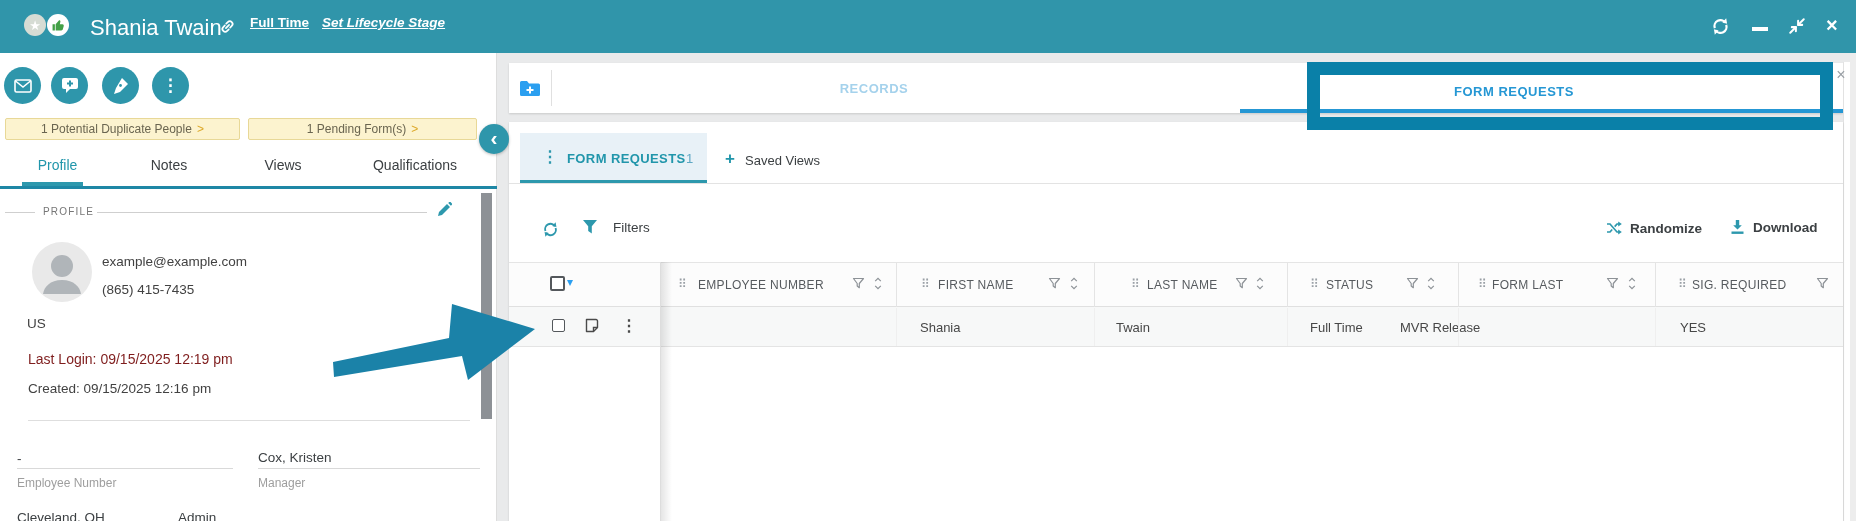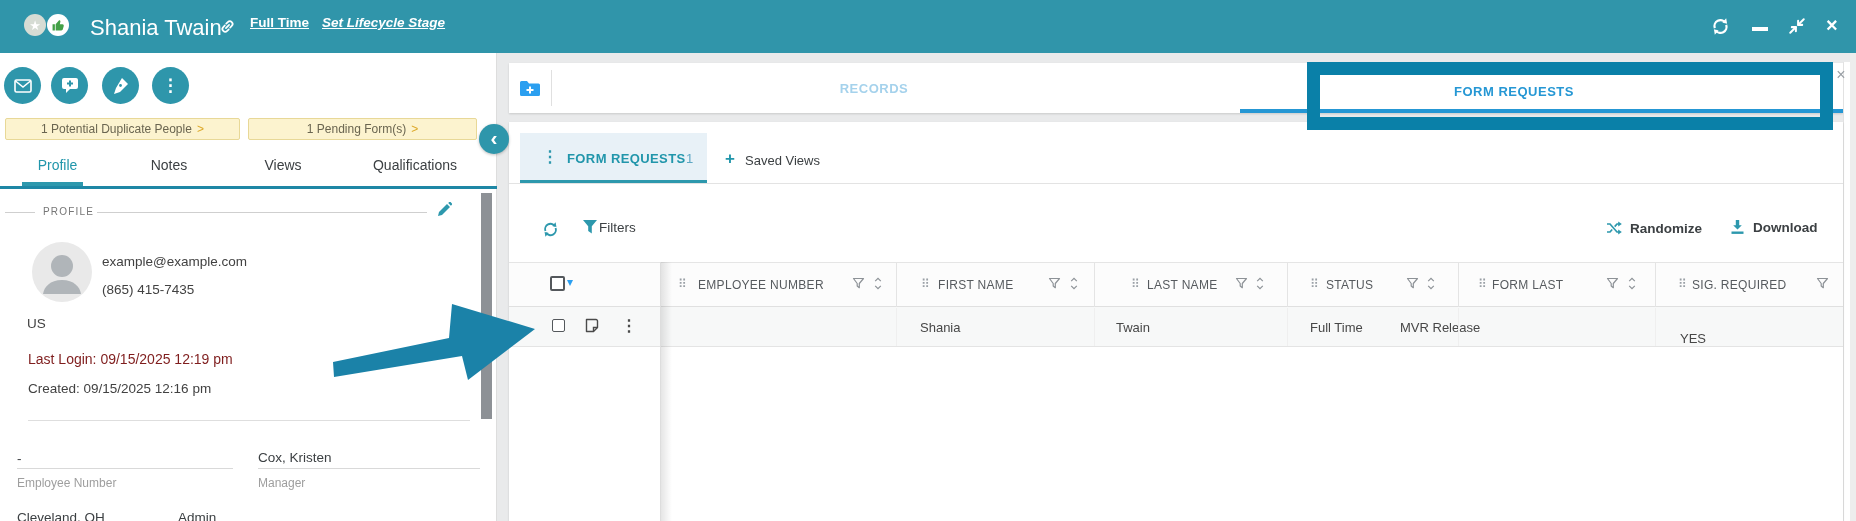--- a/index.html
+++ b/index.html
@@ -196,21 +196,21 @@
     <div class="abs" style="left:0;top:61px;width:1334px;height:1px;background:#e3e3e3;"></div>
 
     <svg class="abs" style="left:33px;top:99px;" width="17" height="17" viewBox="0 0 17 17">
         <g stroke="#2d98ad" stroke-width="1.9" fill="none">
           <path d="M3.4 10 a5.4 5.4 0 0 1 9.5-4.9"></path>
           <path d="M13.6 7 a5.4 5.4 0 0 1 -9.5 4.9"></path>
         </g>
         <polygon points="13.6,1.2 14.4,6 10.2,5" fill="#2d98ad"></polygon>
         <polygon points="3.4,15.8 2.6,11 6.8,12" fill="#2d98ad"></polygon>
       </svg>
-    <div class="abs" style="left:74px;top:98px;display:flex;align-items:flex-end;gap:2px;">
+    <div class="abs" style="left:74px;top:98px;display:flex;align-items:flex-end;gap:16px;">
       <svg width="14" height="15" viewBox="0 0 14 15">
           <path fill="#2d98ad" d="M0 0 h14 l-5.2 6.2 V13.5 L5.2 11 V6.2 z"></path>
         </svg>
       <span class="tool-label">Filters</span>
     </div>
     <div class="abs" style="left:1097px;top:98px;display:flex;align-items:center;gap:8px;">
       <svg width="16" height="16" viewBox="0 0 16 16">
           <g stroke="#2d98ad" stroke-width="1.7" fill="none">
             <path d="M1 4 h3 l7 8 h2"></path>
             <path d="M1 12 h3 l2.2-2.5"></path>
@@ -311,21 +311,21 @@
   <svg class="abs" style="left:585px;top:318px;" width="14" height="15" viewBox="0 0 14 15">
       <path d="M1.5 1.5 h9.5 a1.5 1.5 0 0 1 1.5 1.5 v6.5 l-4 4 H1.5 z" fill="none" stroke="#4a4a4a" stroke-width="1.4" stroke-linejoin="round"></path>
       <path d="M8.5 13.2 V9.5 h3.7" fill="none" stroke="#4a4a4a" stroke-width="1.4"></path>
     </svg>
   <div class="abs kebab" style="left:621px;top:318px;">⋮</div>
   <div class="abs cellv" style="left:698px;top:320px;"></div>
   <div class="abs cellv" style="left:920px;top:320px;">Shania</div>
   <div class="abs cellv" style="left:1116px;top:320px;">Twain</div>
   <div class="abs cellv" style="left:1310px;top:320px;">Full Time</div>
   <div class="abs cellv" style="left:1400px;top:320px;">MVR Release</div>
-  <div class="abs cellv" style="left:1680px;top:331px;">YES</div>
+  <div class="abs cellv" style="left:1680px;top:320px;">YES</div>
 
   <div class="abs rvline" style="left:896px;top:308px;height:38px;"></div>
   <div class="abs rvline" style="left:1094px;top:308px;height:38px;"></div>
   <div class="abs rvline" style="left:1287px;top:308px;height:38px;"></div>
   <div class="abs rvline" style="left:1458px;top:308px;height:38px;"></div>
   <div class="abs rvline" style="left:1655px;top:308px;height:38px;"></div>
 
   <div class="abs" style="left:660px;top:262px;width:12px;height:259px;background:linear-gradient(to right,rgba(0,0,0,0.10),rgba(0,0,0,0));border-left:1px solid #ddd;box-sizing:border-box;"></div>
 
   <div class="abs circle" style="left:479px;top:124px;width:30px;height:30px;background:#2e96ab;z-index:35;box-shadow:0 1px 3px rgba(0,0,0,.25);">

